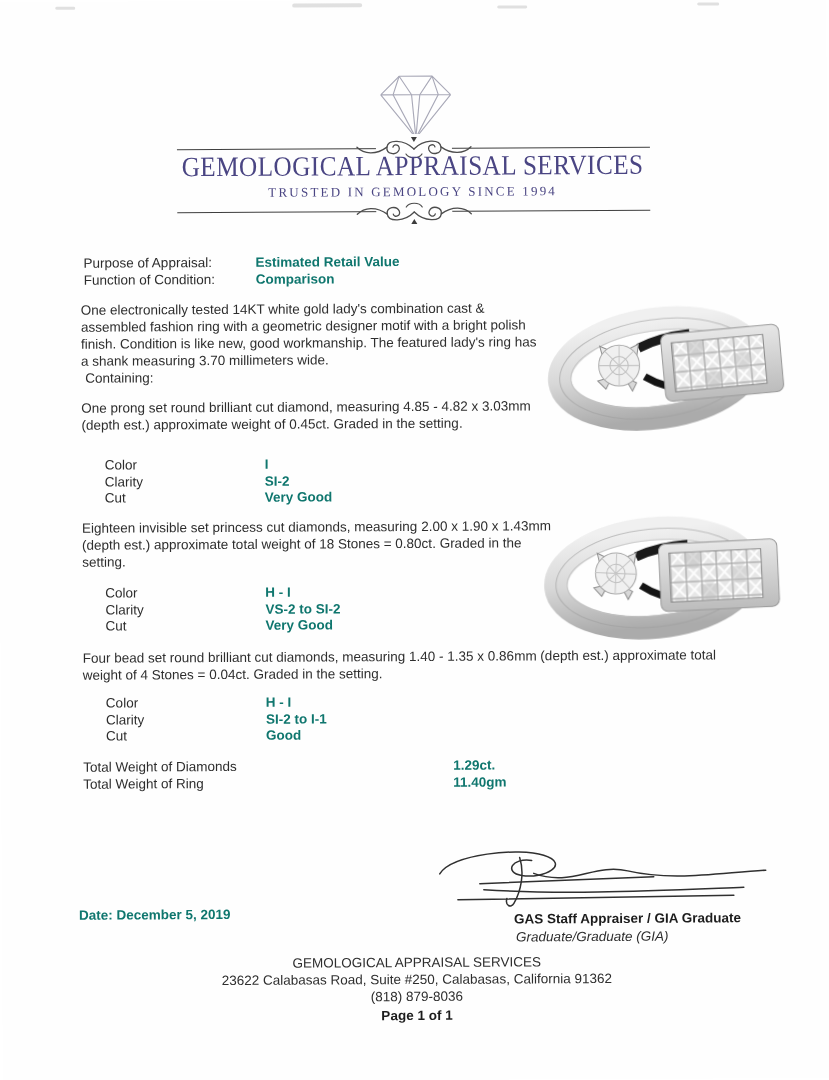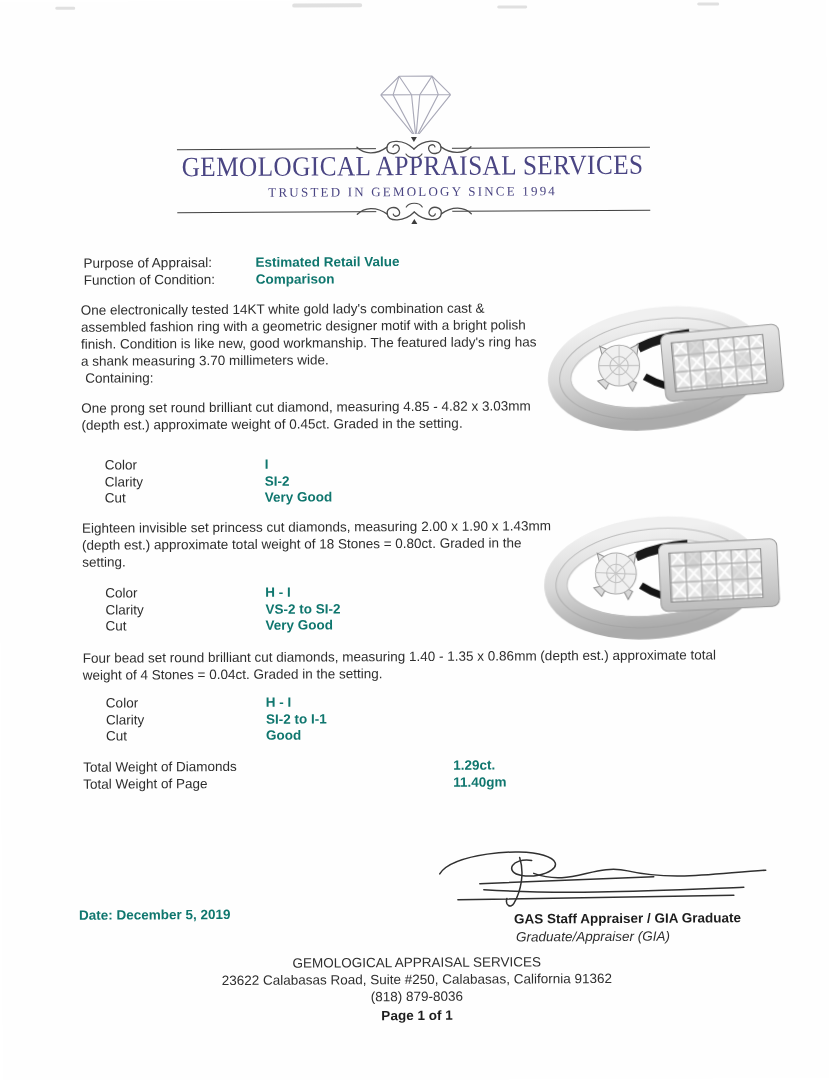--- a/index.html
+++ b/index.html
@@ -187,39 +187,39 @@
         <span class="b">SI-2 to I-1</span>
       </div>
     <div class="grade-row">
         <span class="glbl">Cut</span>
         <span class="b">Good</span>
       </div>
   </div>
 
   <div class="abs" style="left:82px;top:757px;">
     <div class="tot-row">Total Weight of Diamonds</div>
-    <div class="tot-row">Total Weight of Page</div>
+    <div class="tot-row">Total Weight of Ring</div>
   </div>
   <div class="abs tot-vals" style="left:452px;top:757px;width:130px;">
     <div class="tot-row b">1.29ct.</div>
     <div class="tot-row b">11.40gm</div>
   </div>
 
   <svg class="abs" style="left:420px;top:846px;" width="350" height="66" viewBox="0 0 350 66">
     <g fill="none" stroke="#303030" stroke-width="1.5" stroke-linecap="round">
       <path d="M18,28 C30,8 98,2 122,10 C150,19 122,34 100,30 C82,27 90,12 110,15"></path>
       <path d="M98,12 C103,28 99,46 92,58 C89,63 83,60 85,53"></path>
       <path d="M112,28 C150,42 172,18 206,26 C252,37 300,28 344,26"></path>
       <path d="M58,38 L232,32"></path>
       <path d="M62,44 C142,50 232,46 322,43"></path>
       <path d="M36,54 L312,51"></path>
     </g>
   </svg>
   <div class="abs sig-title" style="left:512px;top:911px;">GAS Staff Appraiser / GIA Graduate</div>
-  <div class="abs sig-cred" style="left:514px;top:929px;">Graduate/Appraiser (GIA)</div>
+  <div class="abs sig-cred" style="left:514px;top:929px;">Graduate/Graduate (GIA)</div>
   <div class="abs txt b" style="left:77px;top:905px;">Date: December 5, 2019</div>
 
   <div class="abs footer" style="left:0;top:954px;">
     <div>GEMOLOGICAL APPRAISAL SERVICES</div>
     <div>23622 Calabasas Road, Suite #250, Calabasas, California 91362</div>
     <div>(818) 879-8036</div>
     <div class="page">Page 1 of 1</div>
   </div>
 
 </div>

